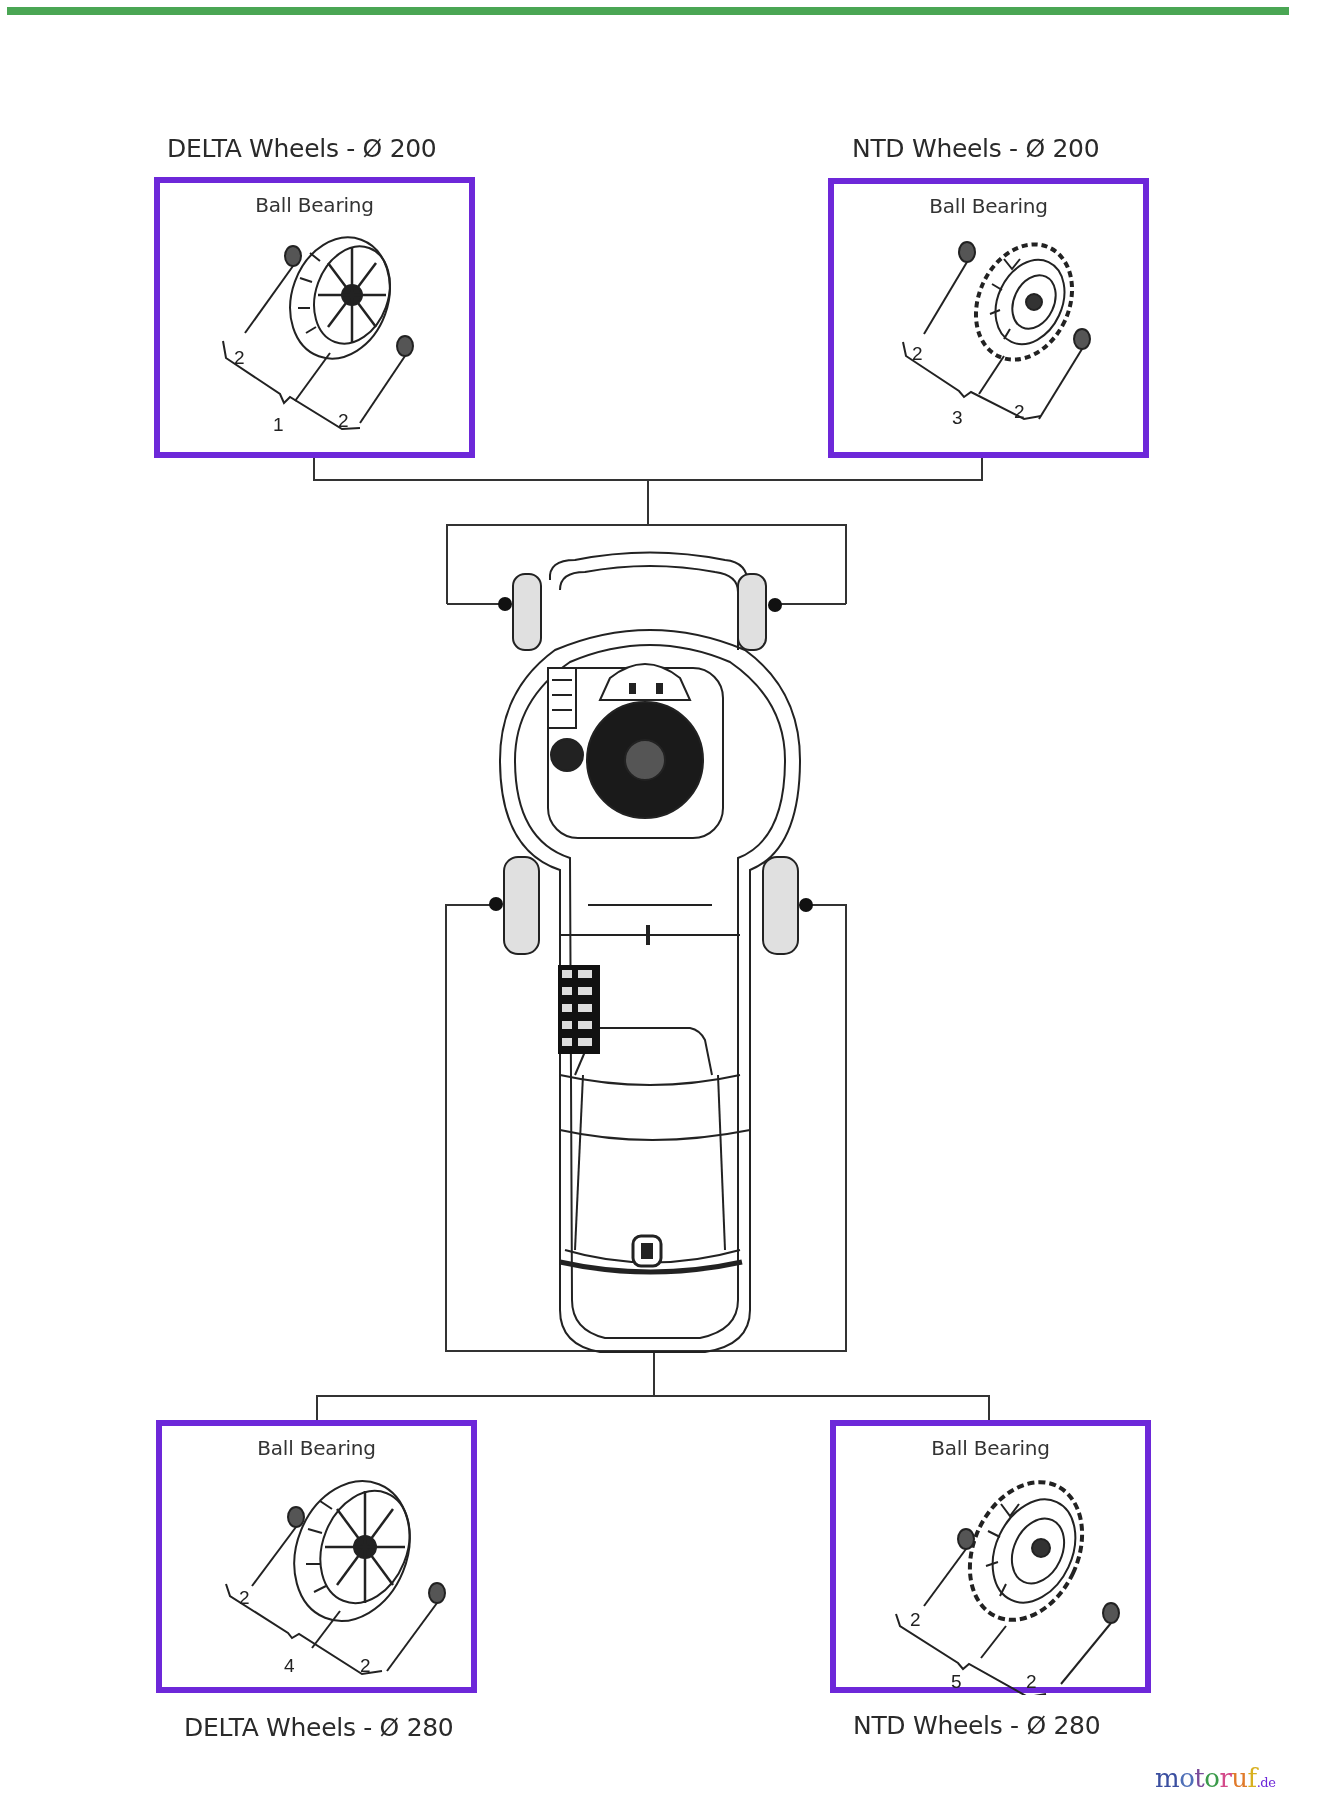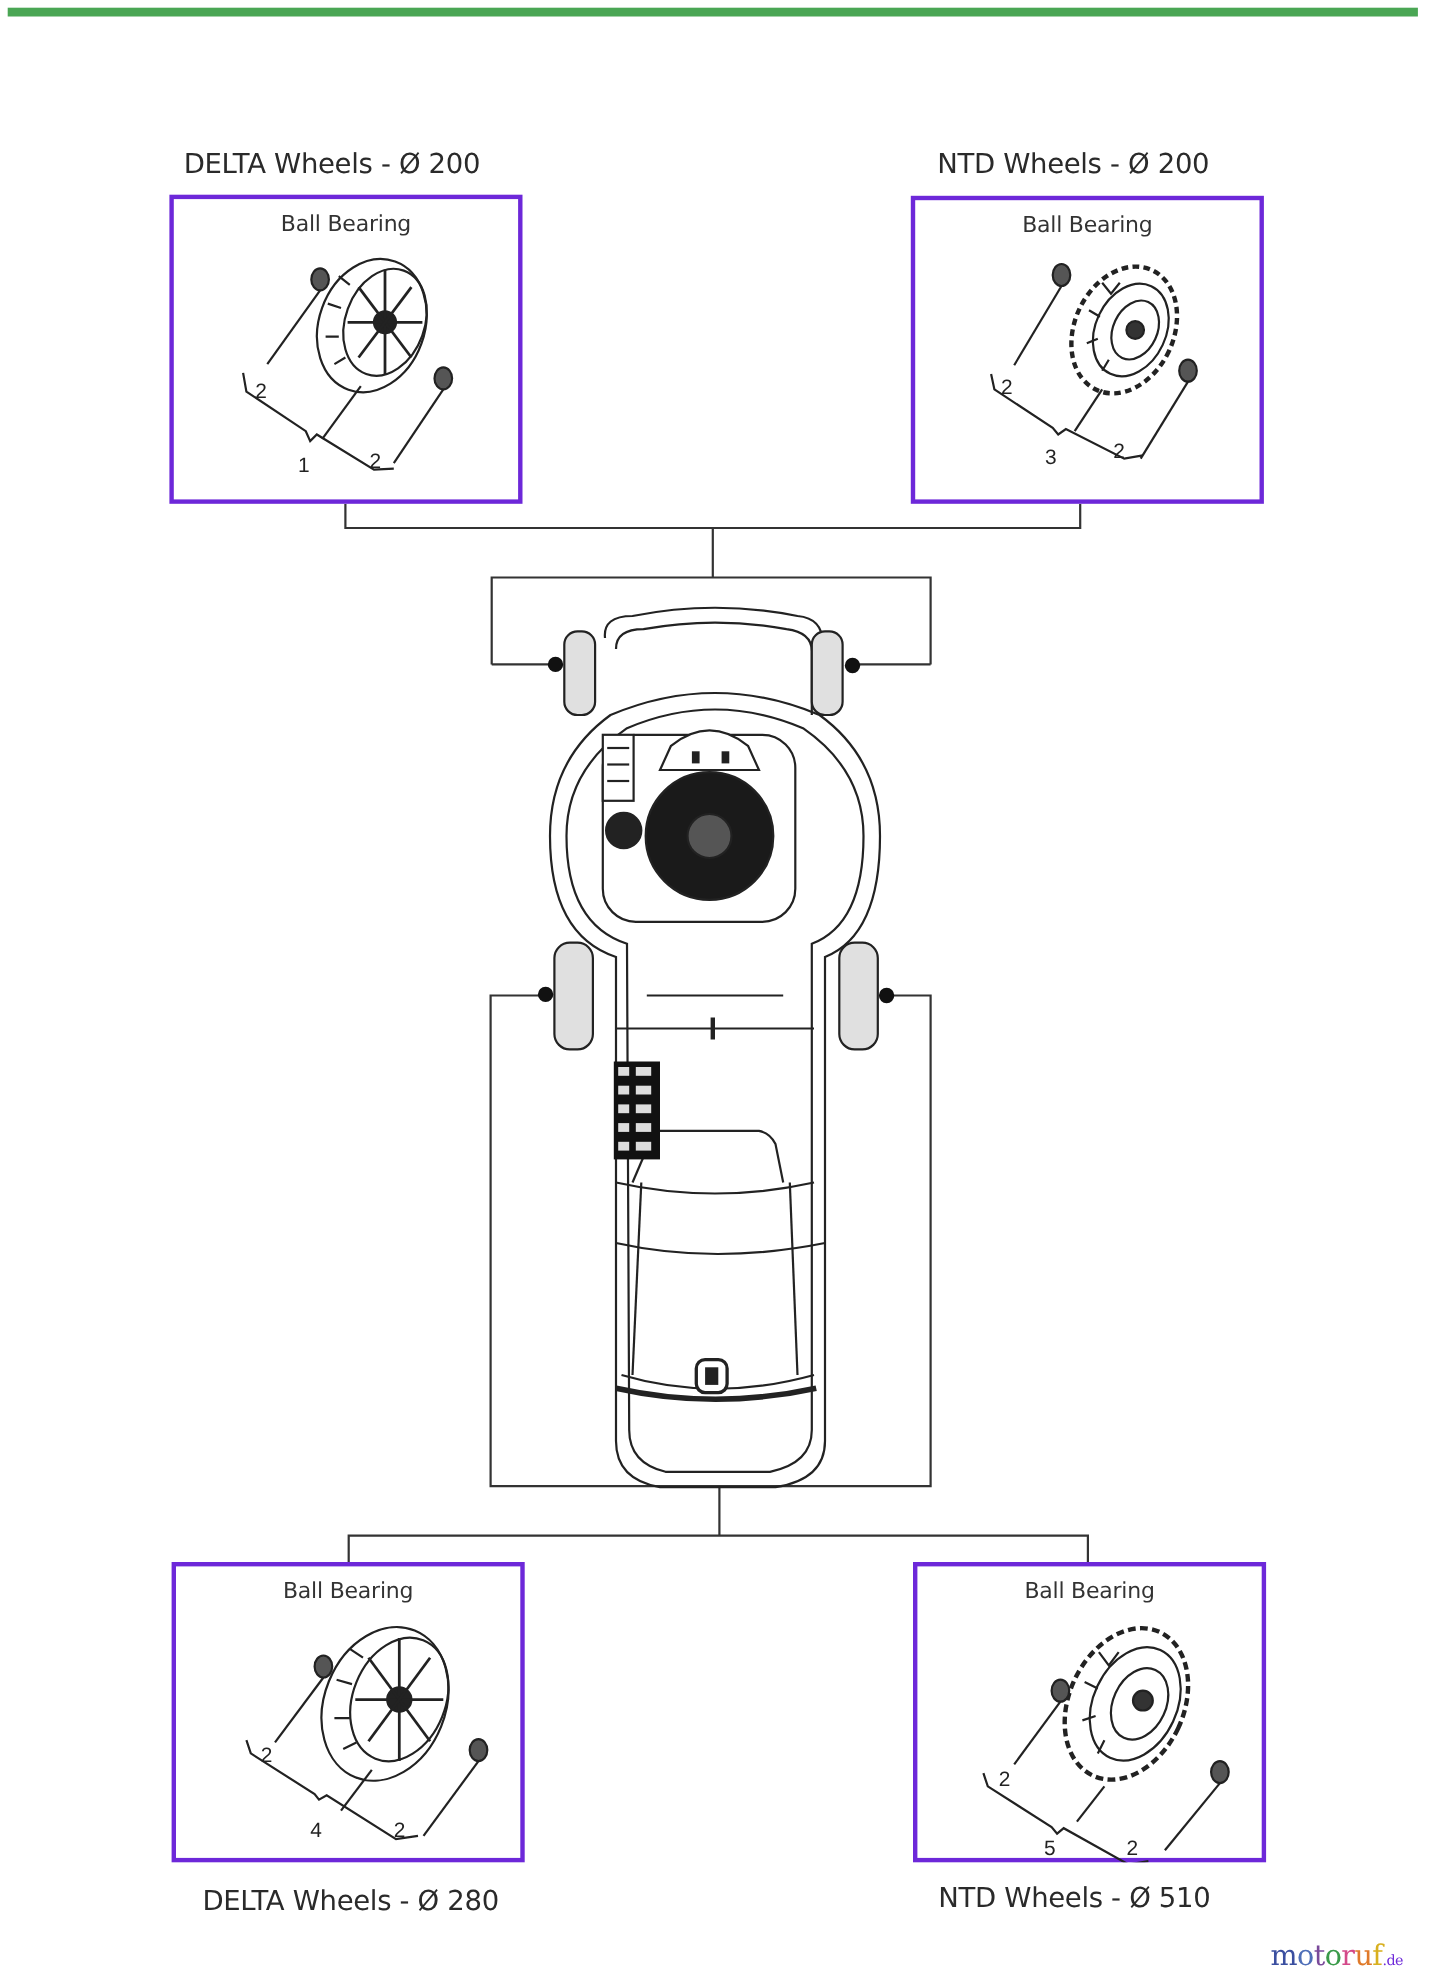--- a/index.html
+++ b/index.html
@@ -1,19 +1,19 @@
 <!DOCTYPE html>
 <html><head>
 <meta charset="utf-8">
 <style>
   html, body { margin: 0; padding: 0; background: #ffffff; }
   body { width: 1319px; height: 1800px; position: relative; overflow: hidden; font-family: "DejaVu Sans", sans-serif; color: #222; }
   .topbar { position: absolute; left: 7px; top: 7px; width: 1282px; height: 8px; background: #4aa654; }
   .title { position: absolute; font-family: "DejaVu Sans", sans-serif; font-size: 25px; color: #2a2a2a; letter-spacing: -0.3px; white-space: nowrap; text-align: right; }
-  .box { position: absolute; border: 4px solid #6d28d9; background: #fff; box-sizing: border-box; }
+  .box { position: absolute; border: 6px solid #6d28d9; background: #fff; box-sizing: border-box; }
   .box-label { position: absolute; left: 0; right: 0; top: 10px; text-align: center; font-size: 20px; color: #333; letter-spacing: -0.2px; }
   .box svg { position: absolute; left: 0; top: 0; }
   .diagram-svg { position: absolute; left: 0; top: 0; }
   .logo { position: absolute; left: 1155px; top: 1763px; font-family: "DejaVu Serif", serif; font-size: 26px; letter-spacing: -0.5px; white-space: nowrap; }
   .logo .de { font-size: 13px; color: #6d28d9; }
   .callout { font-family: "Liberation Sans", sans-serif; font-size: 19px; fill: #222; }
 </style>
 </head>
 <body>
 
@@ -196,17 +196,17 @@
       <line x1="130" y1="123" x2="88" y2="180"></line>
       <line x1="275" y1="197" x2="225" y2="258"></line>
       <line x1="170" y1="200" x2="145" y2="232"></line>
       <polyline points="60,188 64,200 122,237 127,243 133,238 192,271 210,268"></polyline>
     </g>
     <text class="callout" x="74" y="200">2</text>
     <text class="callout" x="115" y="262">5</text>
     <text class="callout" x="190" y="262">2</text>
   </svg>
 </div>
-<div class="title" style="left:853px; top:1711px;">NTD Wheels - Ø 510</div>
+<div class="title" style="left:853px; top:1711px;">NTD Wheels - Ø 280</div>
 
 <div class="logo">
   <span style="color:#3b4fa0">m</span><span style="color:#4f6fb8">o</span><span style="color:#7a4a9a">t</span><span style="color:#3a9a4a">o</span><span style="color:#d44a8a">r</span><span style="color:#e07a2a">u</span><span style="color:#d8b020">f</span><span class="de">.de</span>
 </div>
 
 </body></html>

